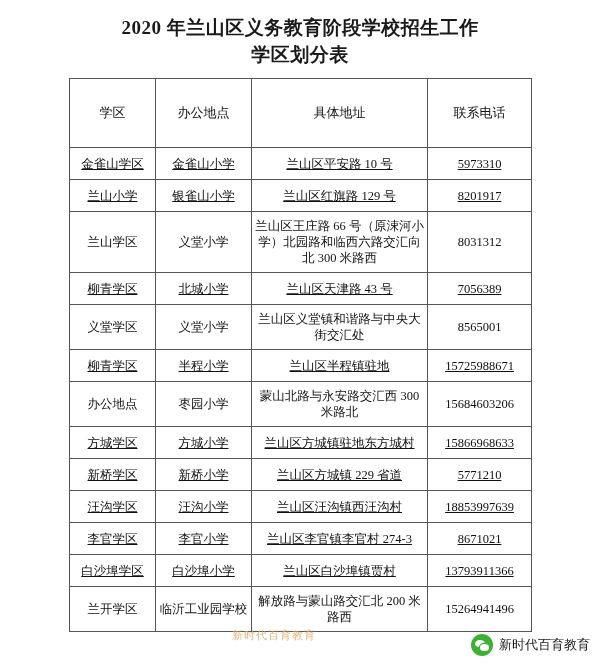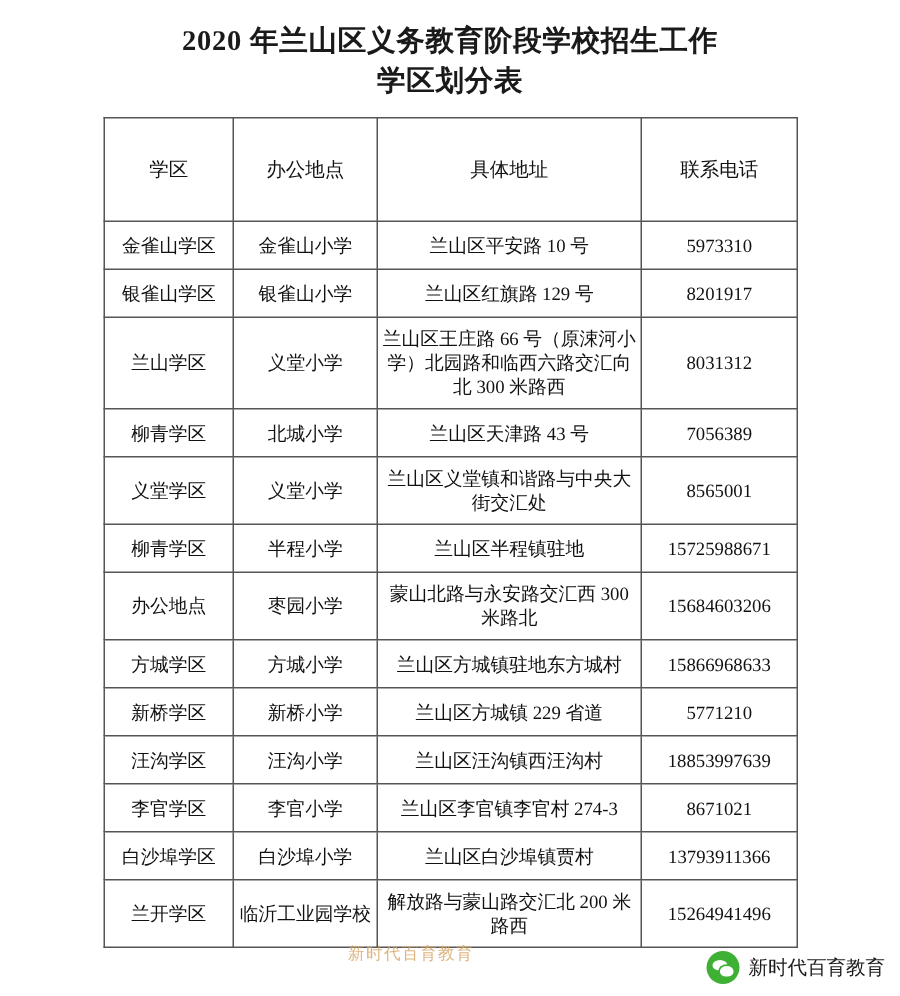--- a/index.html
+++ b/index.html
@@ -69,20 +69,21 @@
     padding-right: 4px;
   }
   .row-tall td {
     height: 54px;
   }
   .row-mid td {
     height: 38px;
   }
   .row-norm td {
     height: 25px;
+    text-decoration: underline;
   }
   .watermark-left {
     position: absolute;
     left: 232px;
     top: 628px;
     font-family: "Liberation Sans", sans-serif;
     font-size: 11px;
     color: #d8a76a;
     opacity: 0.85;
     letter-spacing: 1px;
@@ -158,21 +159,21 @@
         </tr>
       </thead>
       <tbody>
         <tr class="row-norm">
           <td>金雀山学区</td>
           <td>金雀山小学</td>
           <td class="addr">兰山区平安路 10 号</td>
           <td>5973310</td>
         </tr>
         <tr class="row-norm">
-          <td>银雀山学区</td>
+          <td>兰山小学</td>
           <td>银雀山小学</td>
           <td class="addr">兰山区红旗路 129 号</td>
           <td>8201917</td>
         </tr>
         <tr class="row-tall">
           <td>兰山学区</td>
           <td>义堂小学</td>
           <td class="addr">兰山区王庄路 66 号（原涑河小学）北园路和临西六路交汇向北 300 米路西</td>
           <td>8031312</td>
         </tr>

